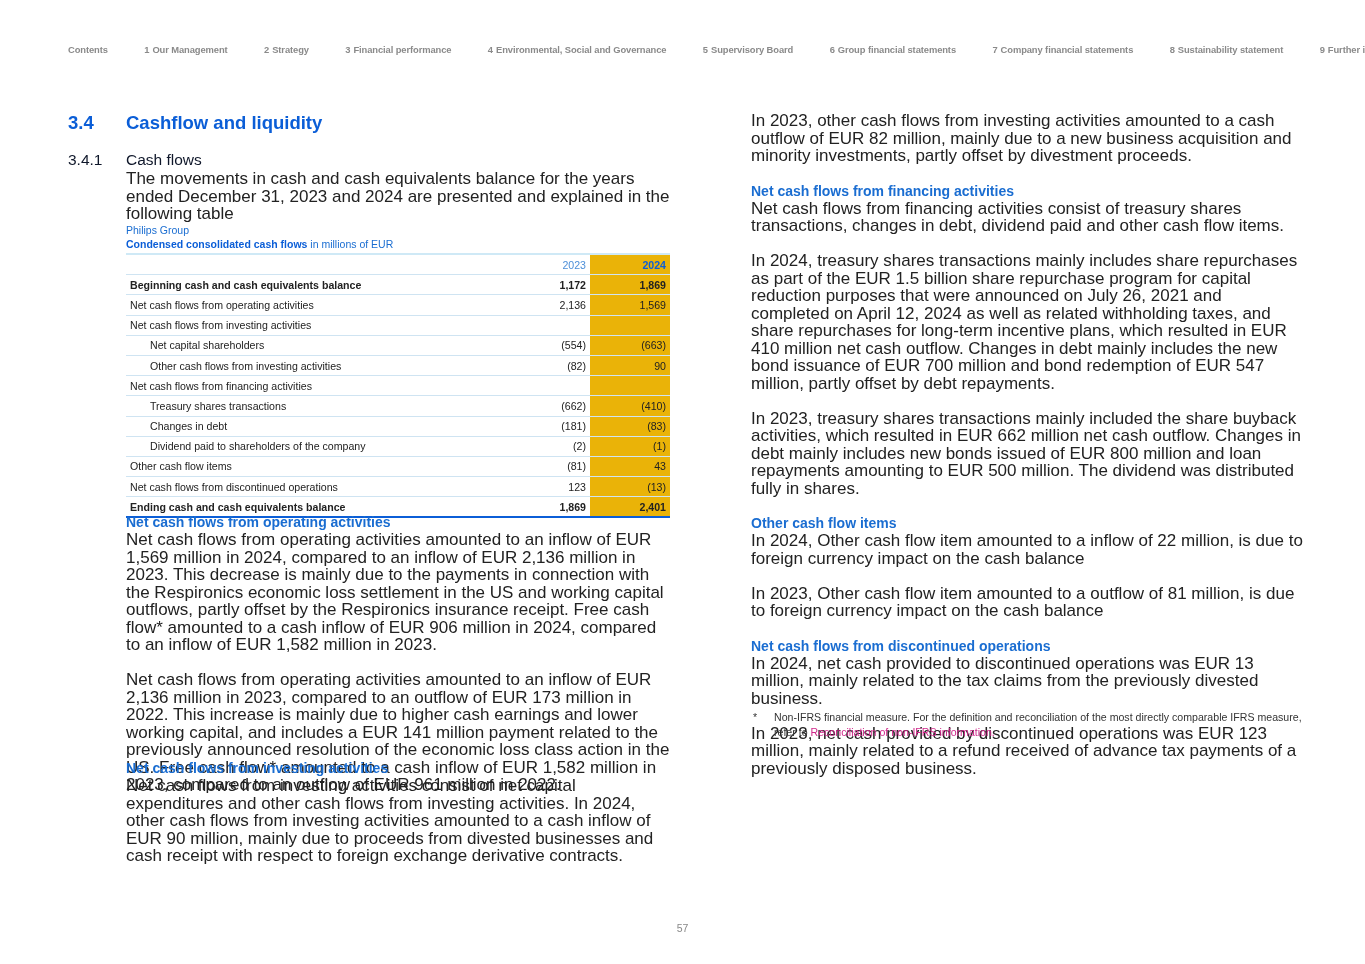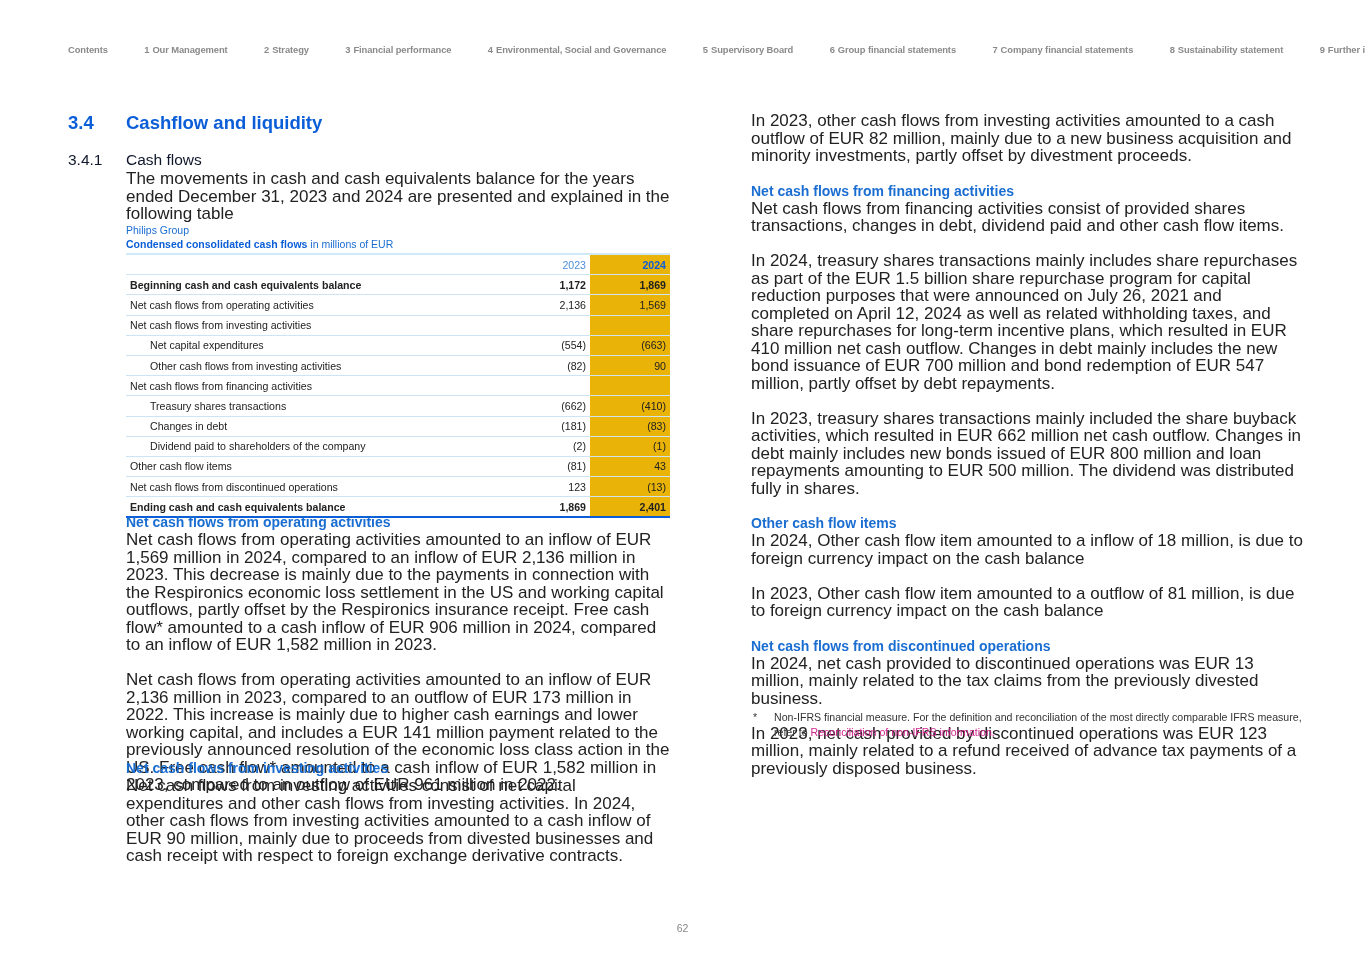--- a/index.html
+++ b/index.html
@@ -90,21 +90,21 @@
     <td>Net cash flows from operating activities</td>
     <td class="v23">2,136</td>
     <td class="v24">1,569</td>
   </tr>
   <tr>
     <td>Net cash flows from investing activities</td>
     <td class="v23"></td>
     <td class="v24"></td>
   </tr>
   <tr>
-    <td class="ind">Net capital expenditures</td>
+    <td class="ind">Net capital shareholders</td>
     <td class="v23">(554)</td>
     <td class="v24">(663)</td>
   </tr>
   <tr>
     <td class="ind">Other cash flows from investing activities</td>
     <td class="v23">(82)</td>
     <td class="v24">90</td>
   </tr>
   <tr>
     <td>Net cash flows from financing activities</td>
@@ -151,29 +151,29 @@
 </div>
 
 <div class="col-l" style="top:760px;">
   <h3 class="sh">Net cash flows from investing activities</h3>
   <p class="p">Net cash flows from investing activities consist of net capital expenditures and other cash flows from investing activities. In 2024, other cash flows from investing activities amounted to a cash inflow of EUR 90 million, mainly due to proceeds from divested businesses and cash receipt with respect to foreign exchange derivative contracts.</p>
 </div>
 
 <div class="col-r" style="top:112px;">
   <p class="p">In 2023, other cash flows from investing activities amounted to a cash outflow of EUR 82 million, mainly due to a new business acquisition and minority investments, partly offset by divestment proceeds.</p>
   <h3 class="sh" style="margin-top:18px;">Net cash flows from financing activities</h3>
-  <p class="p">Net cash flows from financing activities consist of provided shares transactions, changes in debt, dividend paid and other cash flow items.</p>
+  <p class="p">Net cash flows from financing activities consist of treasury shares transactions, changes in debt, dividend paid and other cash flow items.</p>
   <p class="p" style="margin-top:17.5px;">In 2024, treasury shares transactions mainly includes share repurchases as part of the EUR 1.5 billion share repurchase program for capital reduction purposes that were announced on July 26, 2021 and completed on April 12, 2024 as well as related withholding taxes, and share repurchases for long-term incentive plans, which resulted in EUR 410 million net cash outflow. Changes in debt mainly includes the new bond issuance of EUR 700 million and bond redemption of EUR 547 million, partly offset by debt repayments.</p>
   <p class="p" style="margin-top:17.5px;">In 2023, treasury shares transactions mainly included the share buyback activities, which resulted in EUR 662 million net cash outflow. Changes in debt mainly includes new bonds issued of EUR 800 million and loan repayments amounting to EUR 500 million. The dividend was distributed fully in shares.</p>
   <h3 class="sh" style="margin-top:18px;">Other cash flow items</h3>
-  <p class="p">In 2024, Other cash flow item amounted to a inflow of 18 million, is due to foreign currency impact on the cash balance</p>
+  <p class="p">In 2024, Other cash flow item amounted to a inflow of 22 million, is due to foreign currency impact on the cash balance</p>
   <p class="p" style="margin-top:17.5px;">In 2023, Other cash flow item amounted to a outflow of 81 million, is due to foreign currency impact on the cash balance</p>
   <h3 class="sh" style="margin-top:18px;">Net cash flows from discontinued operations</h3>
   <p class="p">In 2024, net cash provided to discontinued operations was EUR 13 million, mainly related to the tax claims from the previously divested business.</p>
   <p class="p" style="margin-top:17.5px;">In 2023, net cash provided by discontinued operations was EUR 123 million, mainly related to a refund received of advance tax payments of a previously disposed business.</p>
 </div>
 
 <div class="fn">
   <span class="star">*</span>
   <div class="txt"><span>Non-IFRS financial measure. For the definition and reconciliation of the most directly comparable IFRS measure, refer to </span><span class="link">Reconciliation of non-IFRS information.</span></div>
 </div>
 
-<div class="pg">62</div>
+<div class="pg">57</div>
 
 </body></html>

